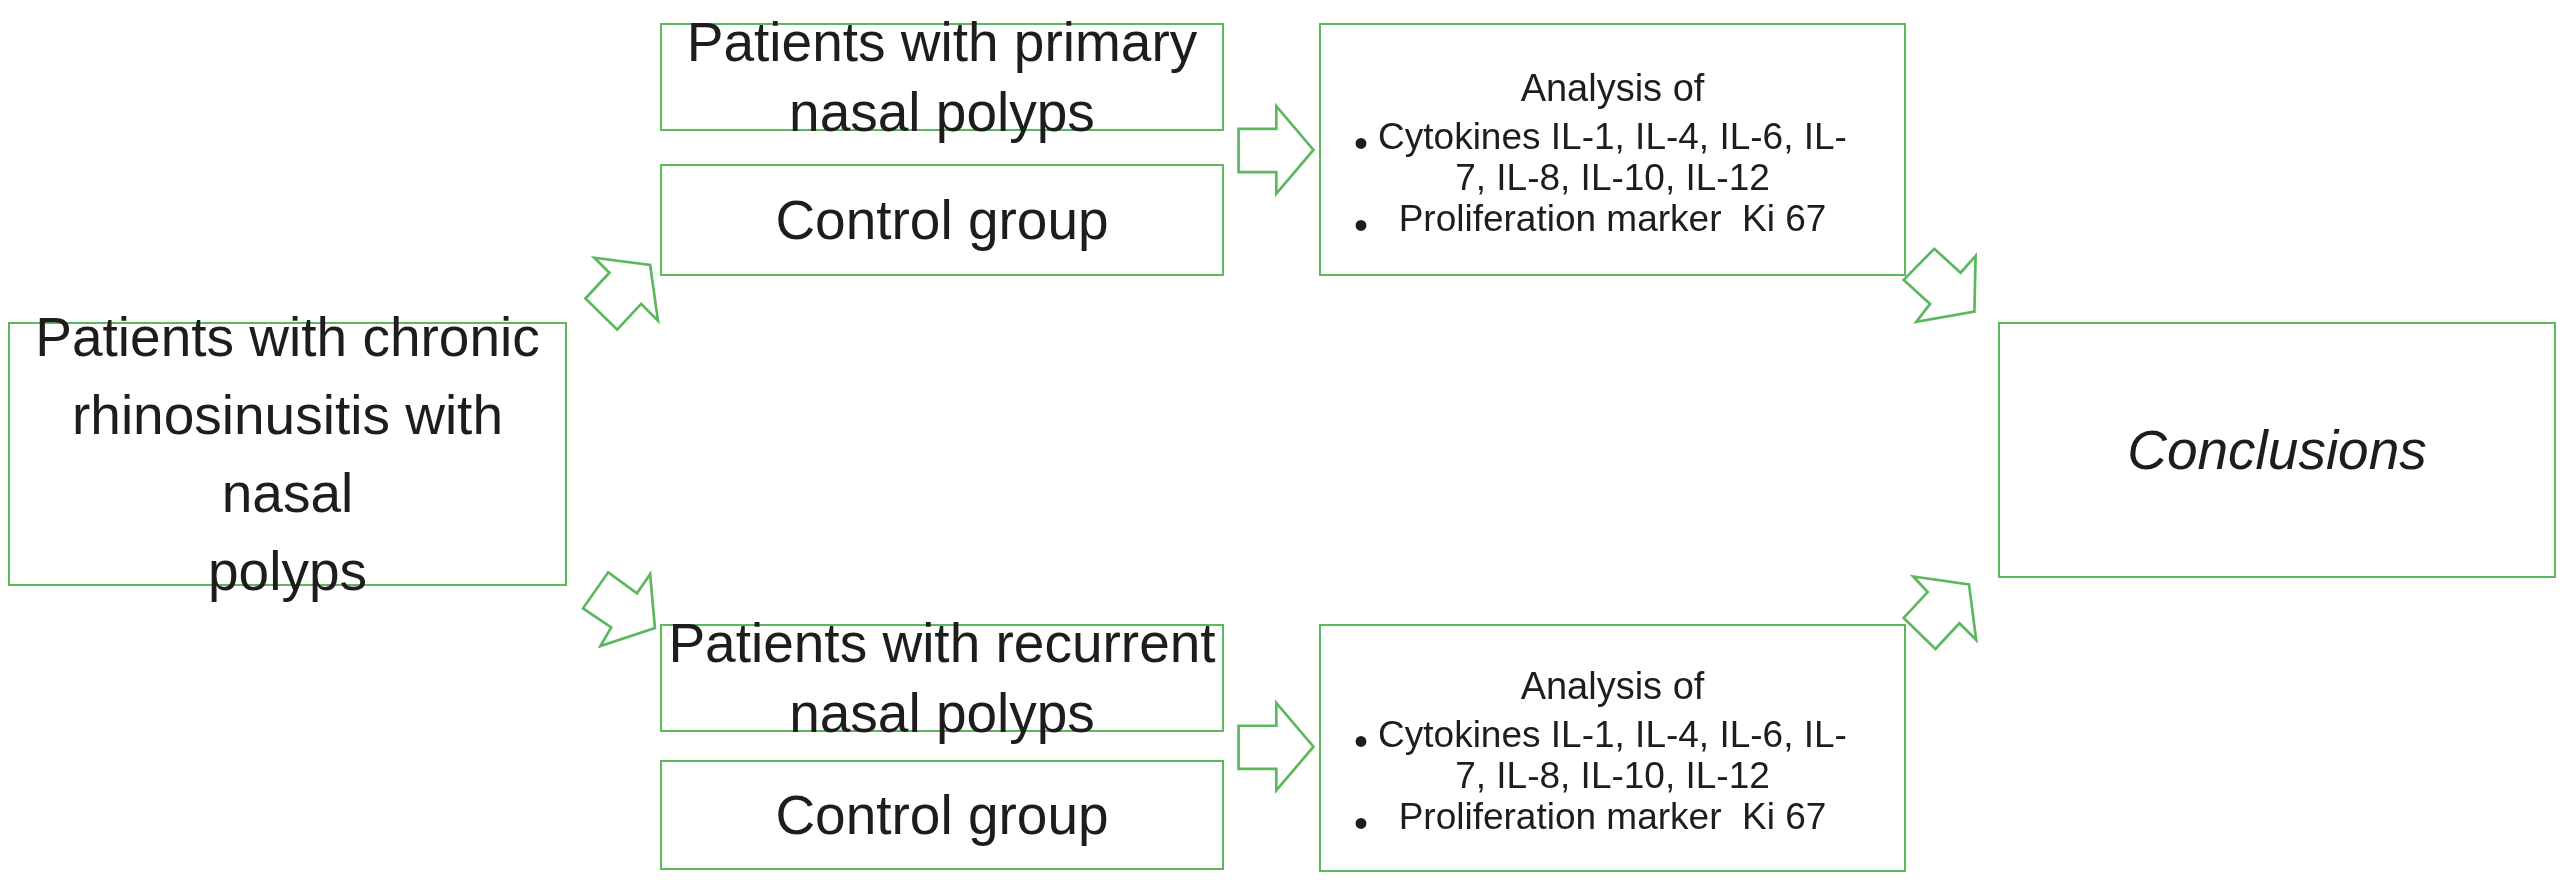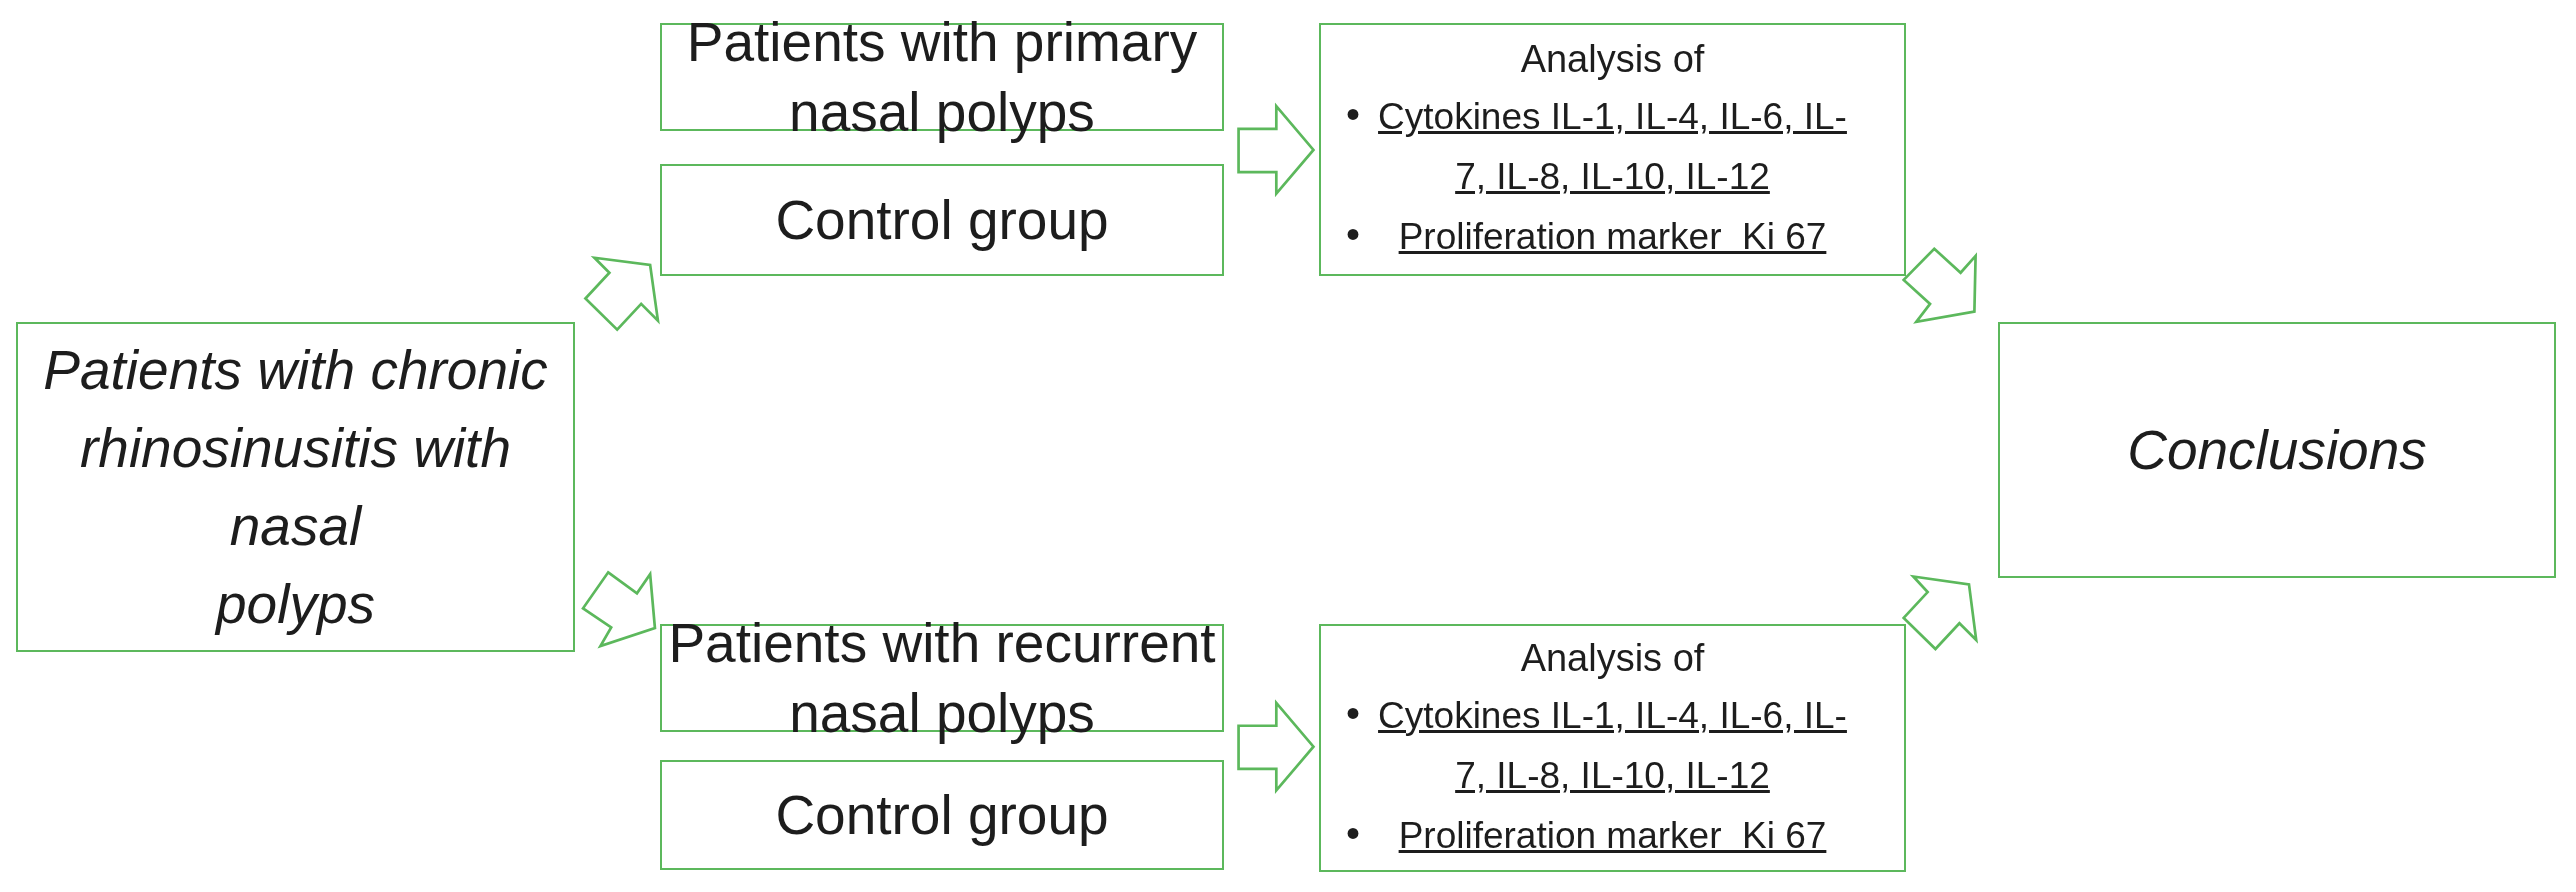--- a/index.html
+++ b/index.html
@@ -25,34 +25,34 @@
     align-items: center;
     justify-content: center;
     text-align: center;
   }
   .box .label {
     white-space: pre-line;
     font-size: 55px;
     line-height: 1.32;
     color: #1d1d1d;
   }
-  .box-source   { left: 16px;   top: 322px;  width: 559px; height: 330px; font-style: italic; }
+  .box-source   { left: 8px;   top: 322px;  width: 559px; height: 264px; }
   .box-source .label { line-height: 1.42; }
   .box-primary  { left: 660px; top: 23px;   width: 564px; height: 108px; }
   .box-primary .label, .box-recurrent .label { line-height: 1.28; }
   .box-control-top    { left: 660px; top: 164px;  width: 564px; height: 112px; }
   .box-recurrent      { left: 660px; top: 624px; width: 564px; height: 108px; }
   .box-control-bottom { left: 660px; top: 760px; width: 564px; height: 110px; }
   .box-conclusions    { left: 1998px; top: 322px;  width: 558px; height: 256px; font-style: italic; }
 
   .box-analysis {
     flex-direction: column;
     justify-content: center;
     align-items: stretch;
-    padding: 6px 0;
+    padding: 6px 8px;
   }
   .box-analysis-top    { left: 1319px; top: 23px;   width: 587px; height: 253px; }
   .box-analysis-bottom { left: 1319px; top: 624px; width: 587px; height: 248px; }
   .analysis-title {
     font-size: 38px;
     line-height: 55px;
     text-align: center;
   }
   .bullet {
     position: relative;
@@ -60,23 +60,22 @@
   }
   .bullet .dot {
     position: absolute;
     left: 25px;
     top: 0;
     font-size: 40px;
     line-height: 55px;
   }
   .bullet .btext {
     font-size: 37px;
-    line-height: 60px;
+    line-height: 41px;
     white-space: pre-line;
-    text-decoration: underline;
   }
 
   .arrow-layer {
     position: absolute;
     left: 0;
     top: 0;
     width: 2576px;
     height: 893px;
     pointer-events: none;
   }

